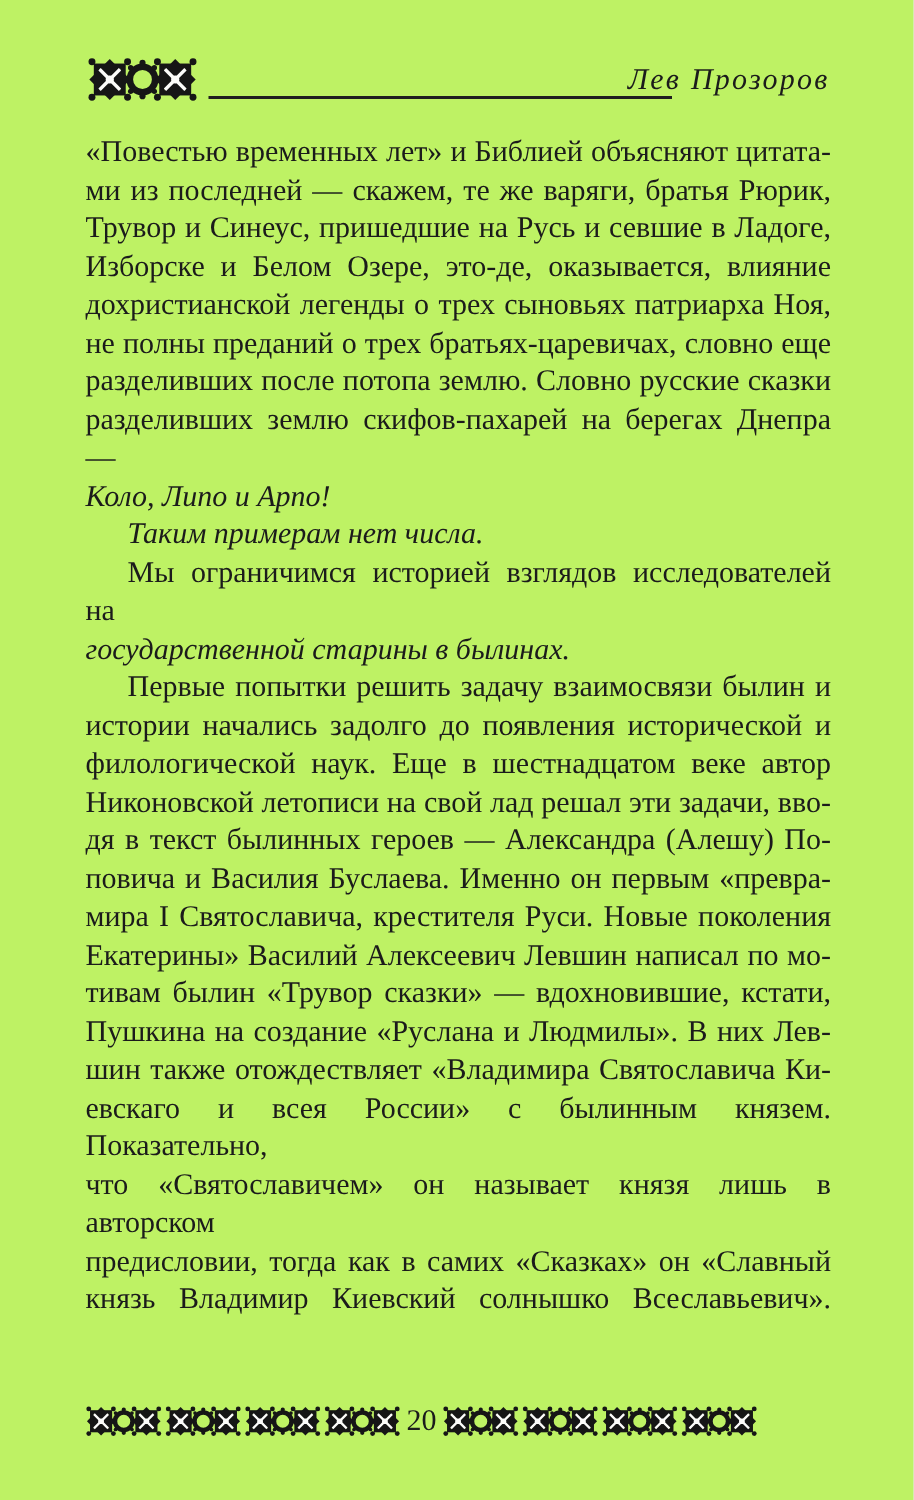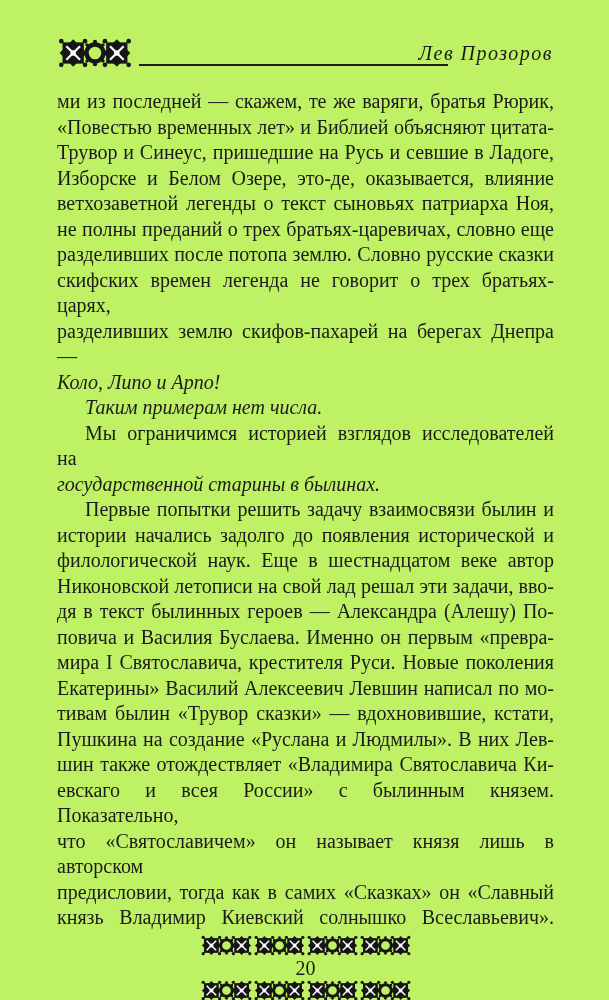--- a/index.html
+++ b/index.html
@@ -27,21 +27,21 @@
     position:absolute; left:57px; top:89px; width:497px;
     font-size:20px; line-height:25.5px;
   }
   .ln { text-align:justify; text-align-last:justify; }
   .ln.last { text-align-last:left;font-style:italic; }
   .ln.indent { text-indent:28px; }
 
   
   .footer {
     position:absolute; left:57px; top:935px; width:497px; height:24px;
-    display:flex; align-items:center; justify-content:space-between;flex-direction:column;
+    display:flex; align-items:center; 
   }
   .band { display:flex; gap:2px; color:#161616; }
   .band svg { width:51px; height:21px; display:block; }
   .page-number { font-size:20px; line-height:24px; padding:0 4px; }
 
   .defs-hidden { position:absolute; width:0; height:0; overflow:hidden; }
 </style>
 </head>
 <body>
 
@@ -77,28 +77,27 @@
 
   <div>
     <svg class="hdr-ornament" viewBox="0 0 54 22" preserveAspectRatio="xMidYMid meet">
       <use href="#knotmotif"></use>
     </svg>
     <div class="hdr-rule"></div>
     <div class="author">Лев Прозоров</div>
   </div>
 
   <div class="body-text">
+      <div class="ln">«Повестью временных лет» и Библией объясняют цитата-</div>
       <div class="ln">ми из последней — скажем, те же варяги, братья Рюрик,</div>
-      <div class="ln">«Повестью временных лет» и Библией объясняют цитата-</div>
       <div class="ln">Трувор и Синеус, пришедшие на Русь и севшие в Ладоге,</div>
       <div class="ln">Изборске и Белом Озере, это-де, оказывается, влияние</div>
-      <div class="ln">ветхозаветной легенды о текст сыновьях патриарха Ноя,</div>
+      <div class="ln">дохристианской легенды о трех сыновьях патриарха Ноя,</div>
       <div class="ln">не полны преданий о трех братьях-царевичах, словно еще</div>
       <div class="ln">разделивших после потопа землю. Словно русские сказки</div>
-      <div class="ln">скифских времен легенда не говорит о трех братьях-царях,</div>
       <div class="ln">разделивших землю скифов-пахарей на берегах Днепра —</div>
       <div class="ln last">Коло, Липо и Арпо!</div>
       <div class="ln last indent">Таким примерам нет числа.</div>
       <div class="ln indent">Мы ограничимся историей взглядов исследователей на</div>
       <div class="ln last">государственной старины в былинах.</div>
       <div class="ln indent">Первые попытки решить задачу взаимосвязи былин и</div>
       <div class="ln">истории начались задолго до появления исторической и</div>
       <div class="ln">филологической наук. Еще в шестнадцатом веке автор</div>
       <div class="ln">Никоновской летописи на свой лад решал эти задачи, вво-</div>
       <div class="ln">дя в текст былинных героев — Александра (Алешу) По-</div>

